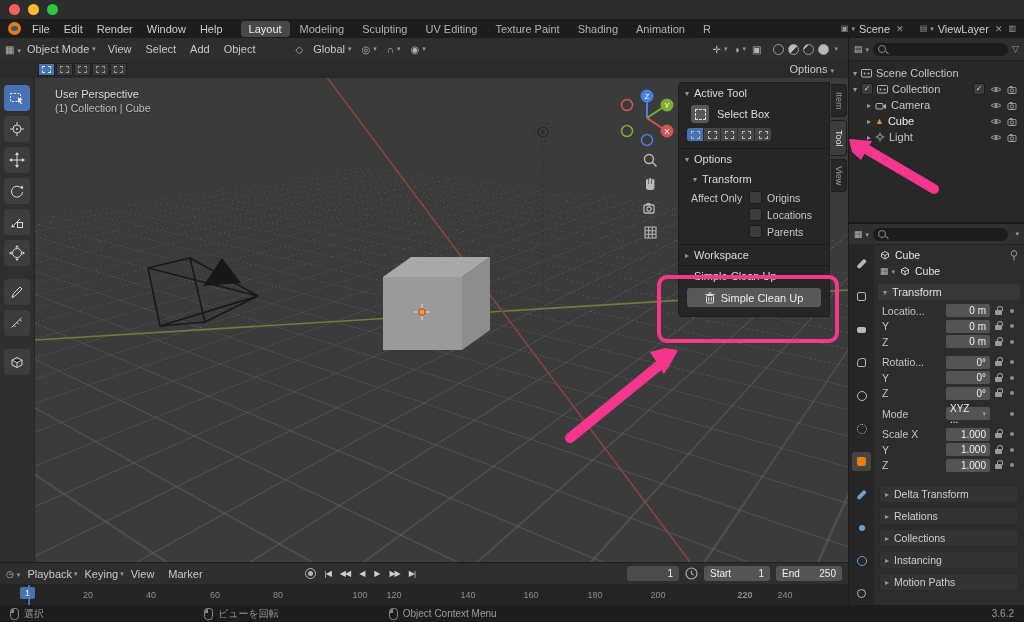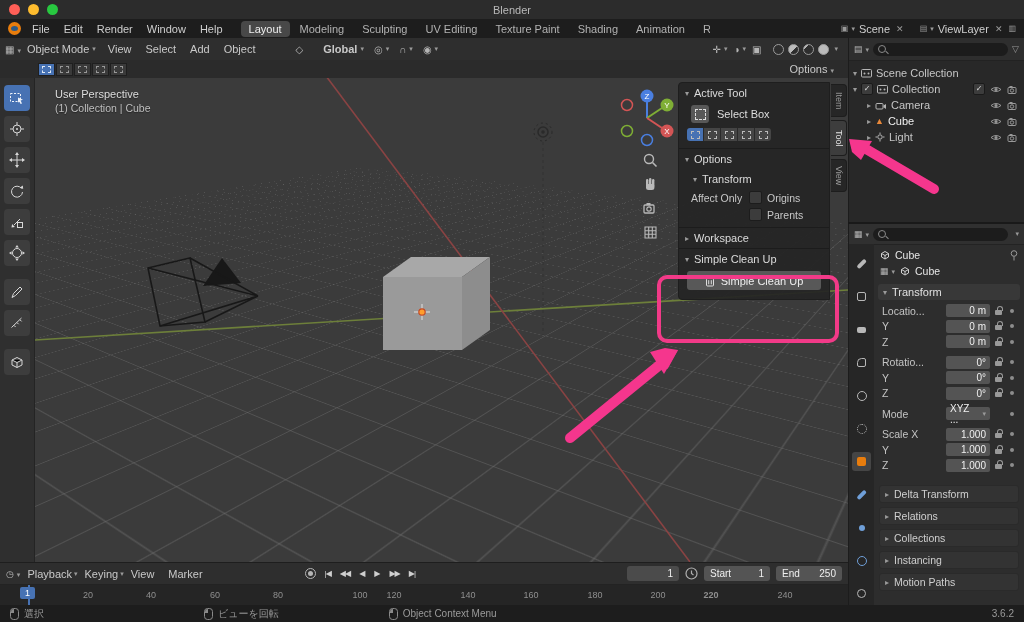--- a/index.html
+++ b/index.html
@@ -151,21 +151,20 @@
 </style>
 </head>
 <body>
 
 <div class="page">
 
   <div class="titlebar">
     <span class="tl red"></span>
     <span class="tl yel"></span>
     <span class="tl grn"></span>
-    <span class="win-title">Blender</span>
   </div>
 
   <div class="menubar">
     <span class="blender-logo"></span>
     <span class="menu-item">File</span>
     <span class="menu-item">Edit</span>
     <span class="menu-item">Render</span>
     <span class="menu-item">Window</span>
     <span class="menu-item">Help</span>
     <div class="ws-tabs">
@@ -195,21 +194,21 @@
       <span class="hdr-ic">▦<span class="chev">▾</span></span>
       <span style="margin-left:6px;">Object Mode</span>
         <span class="chev">▾</span>
     </div>
     <span class="menu-item">View</span>
     <span class="menu-item">Select</span>
     <span class="menu-item">Add</span>
     <span class="menu-item">Object</span>
     <div class="hdr-group" style="margin-left:28px;">
       <span class="hdr-ic">◇</span>
-      <span style="margin-left:20px;font-weight:bold;">Global</span>
+      <span style="margin-left:10px;">Global</span>
         <span class="chev">▾</span>
     </div>
     <div class="hdr-group">
         <span class="hdr-ic">◎</span>
         <span class="chev">▾</span>
       </div>
     <div class="hdr-group">
         <span class="hdr-ic">∩</span>
         <span class="chev">▾</span>
       </div>
@@ -400,20 +399,24 @@
         <span>Options</span>
       </div>
     <div class="sec-h" style="padding-left:14px;">
         <span class="tri">▾</span>
         <span>Transform</span>
       </div>
     <div class="aff-row">
       <span class="aff-label">Affect Only</span>
       <span class="cb"></span>
       <span>Origins</span>
+    </div>
+    <div class="cb-row">
+      <span class="cb"></span>
+      <span>Locations</span>
     </div>
     <div class="cb-row" style="padding-bottom:6px;">
       <span class="cb"></span>
       <span>Parents</span>
     </div>
     <div class="sec-div"></div>
     <div class="sec-h">
         <span class="tri">▸</span>
         <span>Workspace</span>
       </div>
@@ -747,21 +750,21 @@
       <span class="tick" style="left:88px;">20</span>
       <span class="tick" style="left:151px;">40</span>
       <span class="tick" style="left:215px;">60</span>
       <span class="tick" style="left:278px;">80</span>
       <span class="tick" style="left:360px;">100</span>
       <span class="tick" style="left:394px;">120</span>
       <span class="tick" style="left:468px;">140</span>
       <span class="tick" style="left:531px;">160</span>
       <span class="tick" style="left:595px;">180</span>
       <span class="tick" style="left:658px;">200</span>
-      <span class="tick" style="left:711px;font-weight:bold;">220</span>
+      <span class="tick" style="left:745px;font-weight:bold;">220</span>
       <span class="tick" style="left:785px;">240</span>
       <div class="cf-line"></div>
       <div class="cf-badge">1</div>
     </div>
   </div>
 
   <div class="statusbar">
     <span class="mouse-ic" style="margin-left:10px;"></span>
     <span>選択</span>
     <span class="mouse-ic" style="margin-left:160px;"></span>

